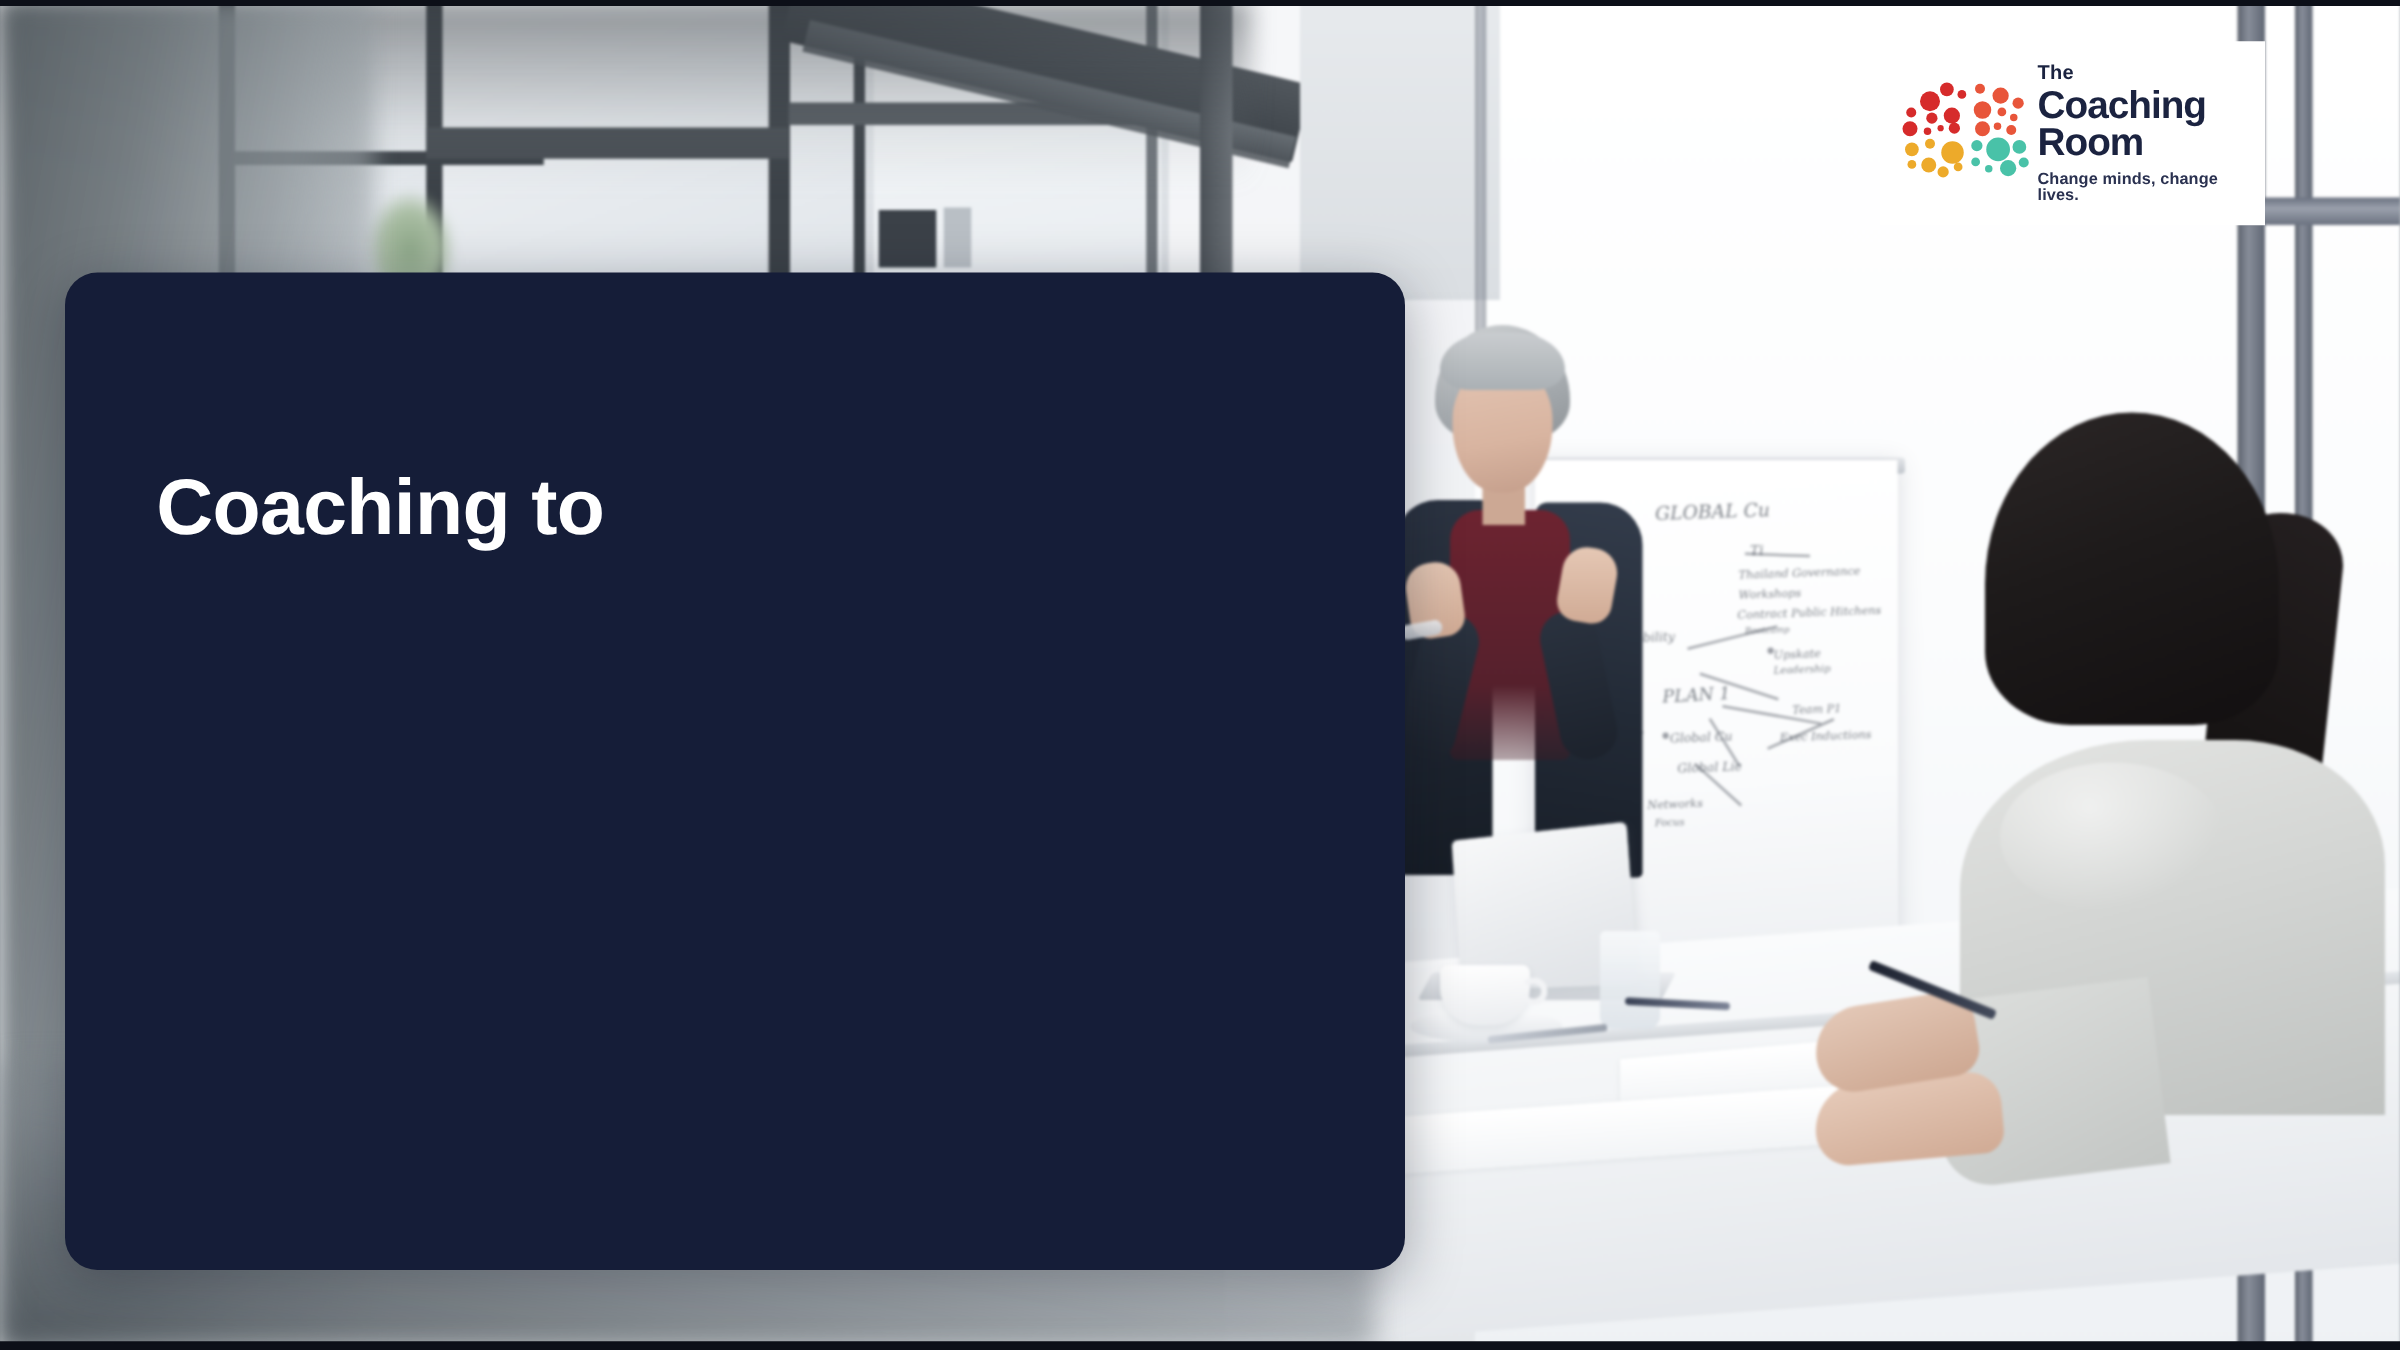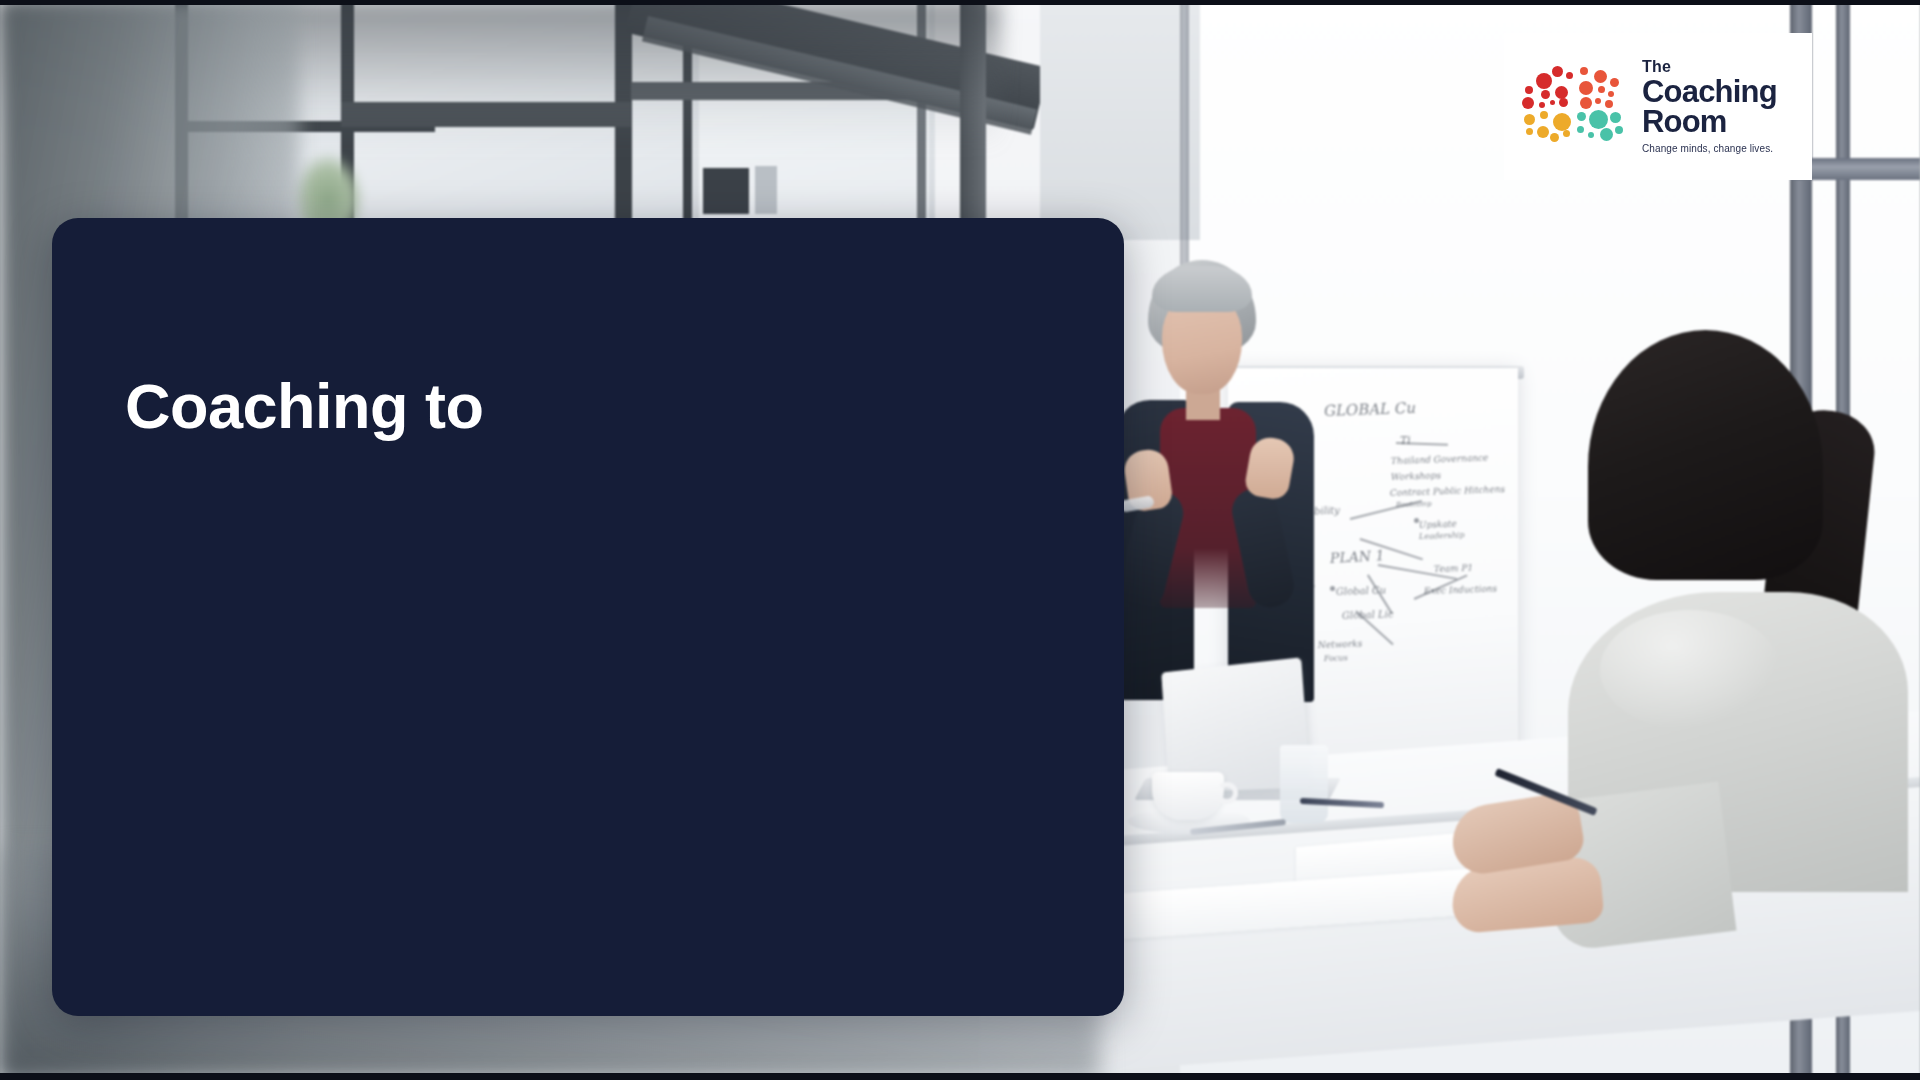--- a/index.html
+++ b/index.html
@@ -291,31 +291,31 @@
 
   
   .logo-box{
     position:absolute; left:1504px; top:33px; width:308px; height:147px;
     background:#ffffff;
     display:flex; align-items:center; justify-content:flex-start;
     padding:0 14px 0 18px;
   }
   .logo-mark{ position:relative; width:108px; height:86px; flex:0 0 108px; }
   .logo-mark i{ position:absolute; border-radius:50%; display:block; }
-  .logo-text{ margin-left:12px; }
+  .logo-text{ }
   .logo-the{
     color:#1b2340; font-size:16px; font-weight:700; line-height:1;
     letter-spacing:.2px; margin-bottom:2px;
   }
   .logo-main{
     color:#1b2340; font-size:31px; font-weight:700; line-height:.96;
     letter-spacing:-0.8px;
   }
   .logo-tag{
-    color:#2a3150; font-size:10px; font-weight:400; line-height:1;
+    color:#2a3150; font-size:13px; font-weight:700; line-height:1;
     margin-top:7px; letter-spacing:.1px;
   }
 </style>
 </head>
 <body>
 
 <div id="stage">
 
   <div class="photo photo-blur">
 

